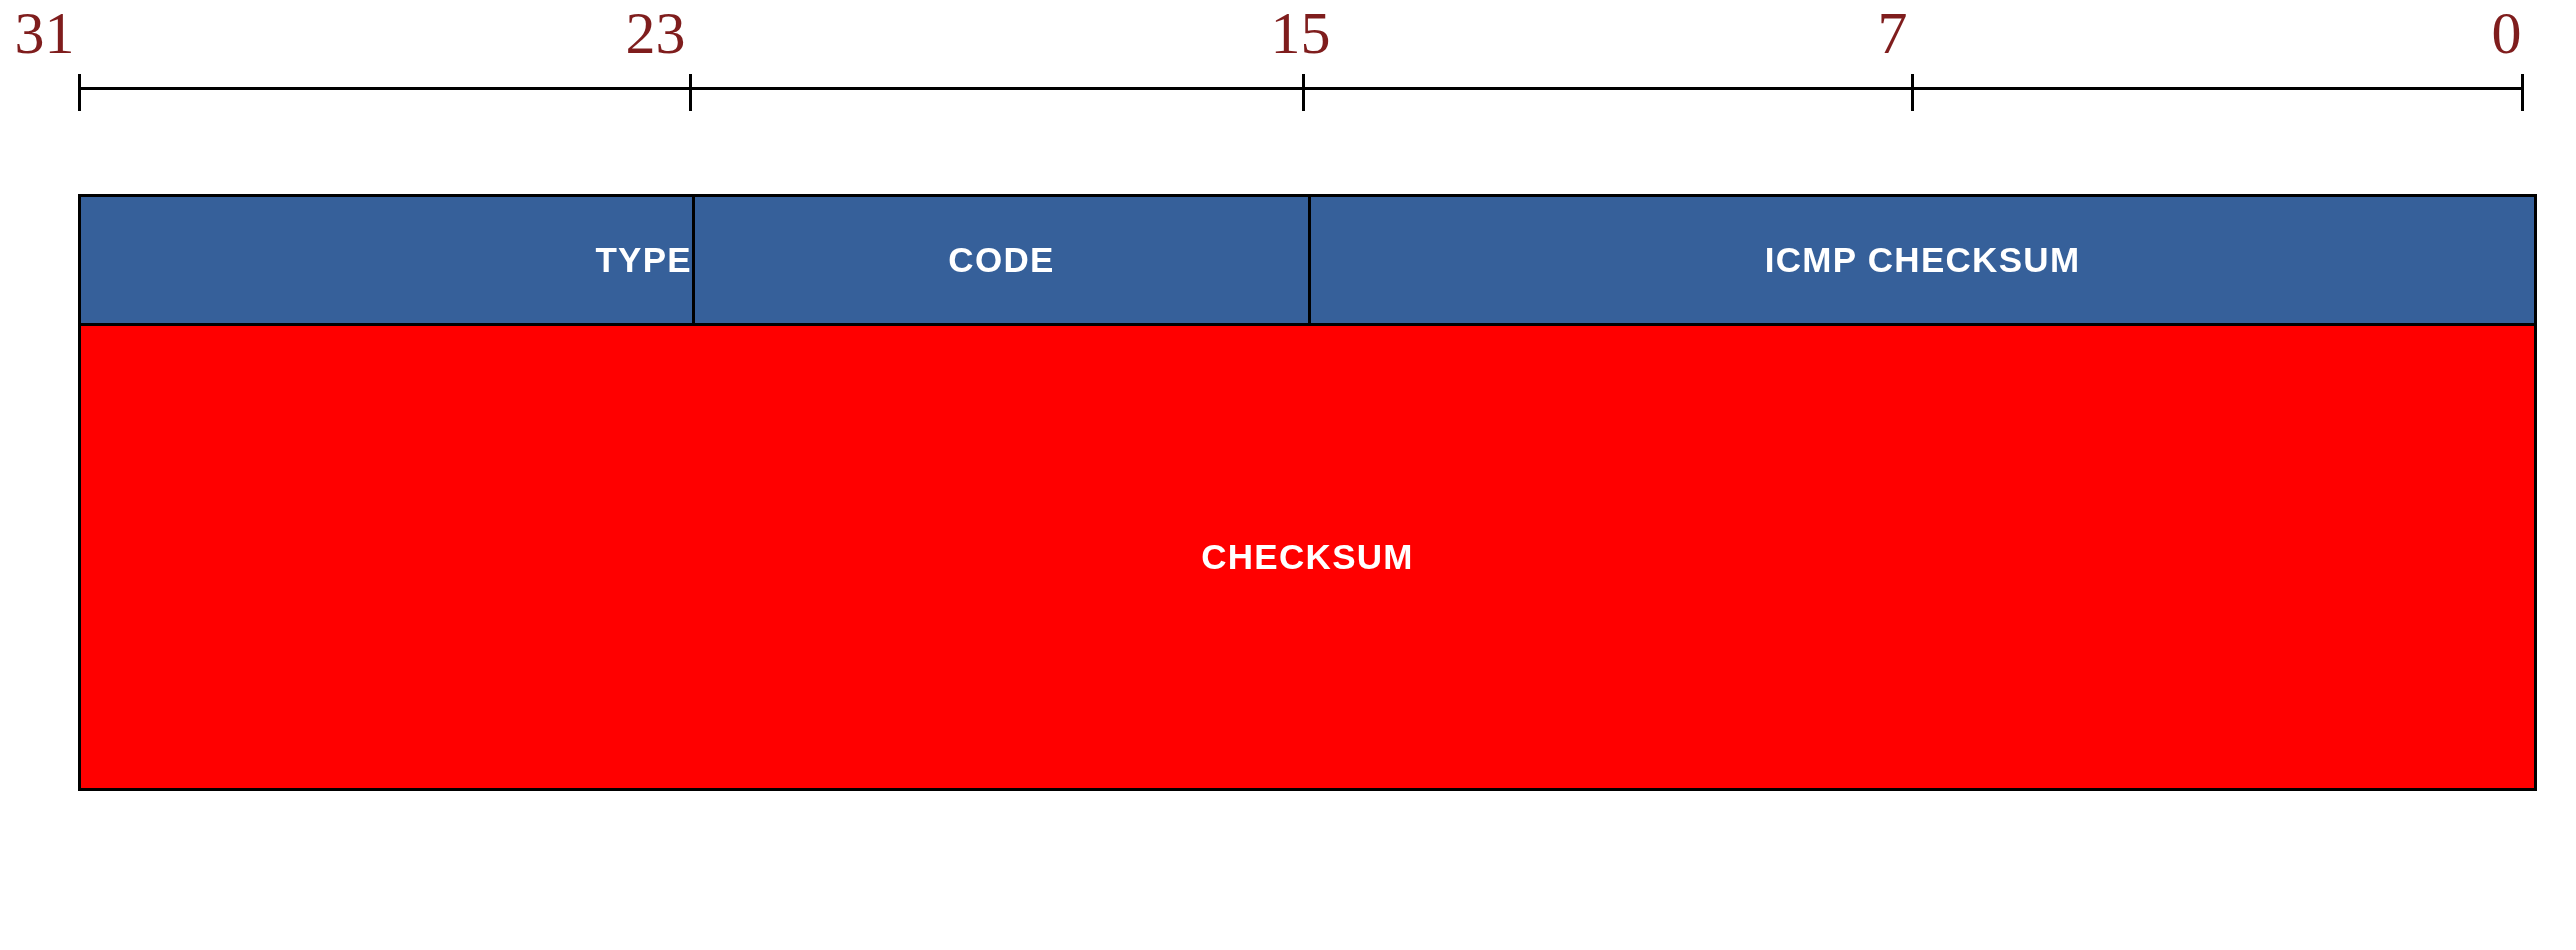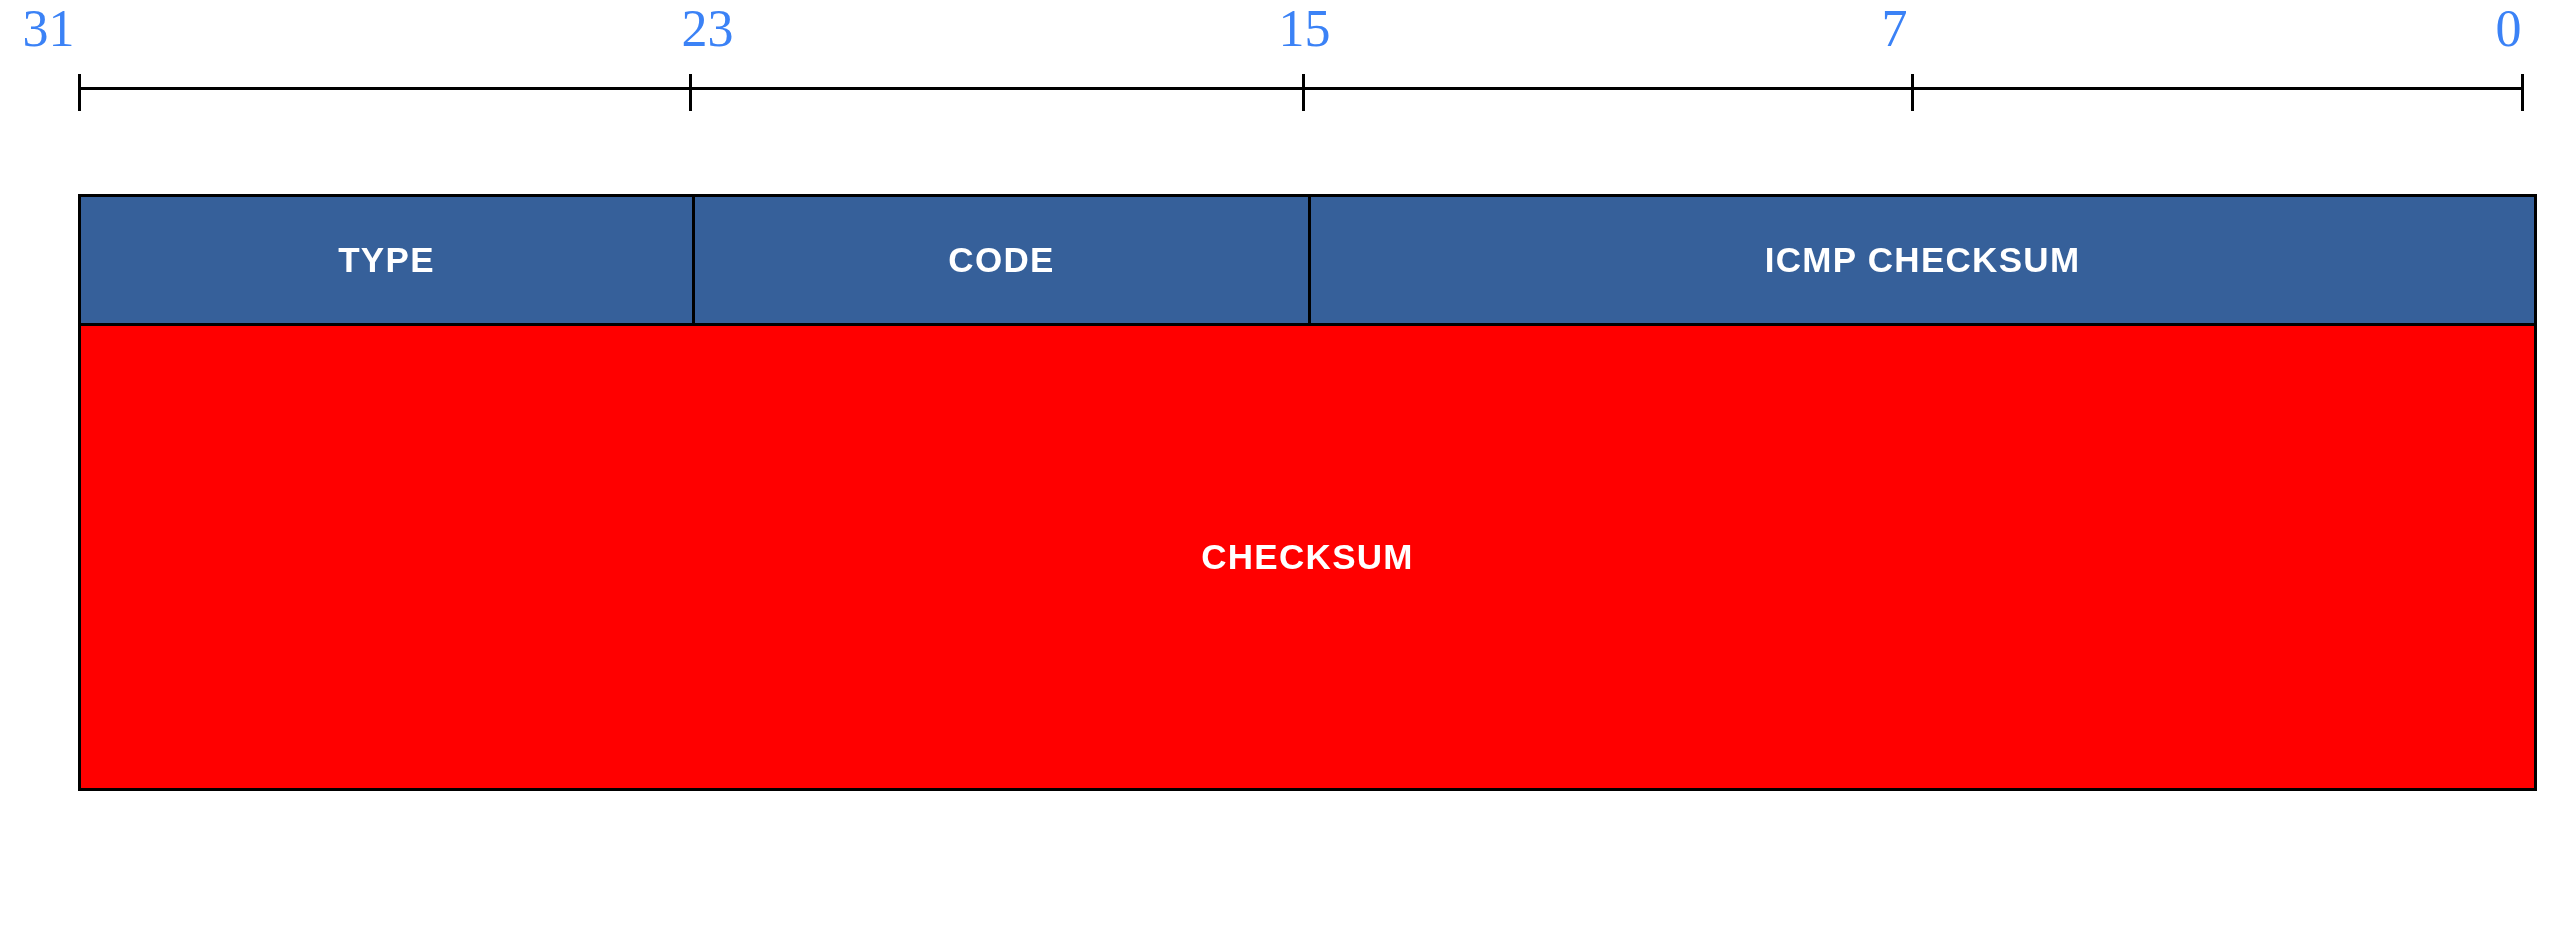--- a/index.html
+++ b/index.html
@@ -24,23 +24,23 @@
     position: absolute;
     left: 0;
     top: 0;
     width: 2576px;
     height: 118px;
   }
   .ruler-label {
     position: absolute;
     top: 3.4px;
     font-family: "Liberation Serif", serif;
-    font-size: 52px;
+    font-size: 60px;
     line-height: 1;
-    color: #3b82f6;
+    color: #7f1d1d;
     white-space: nowrap;
     transform: translateX(-100%);
     padding-right: 3.4px;
   }
   .ruler-line {
     position: absolute;
     left: 78px;
     top: 87px;
     width: 2446px;
     height: 3.4px;
@@ -85,39 +85,39 @@
   }
 </style>
 </head>
 <body>
 
 <div id="diagram">
 
   <div id="bit-ruler">
 
     <div class="ruler-label" style="left:78px;">31</div>
-    <div class="ruler-label" style="left:689px;margin-left:48px;">23</div>
+    <div class="ruler-label" style="left:689px;">23</div>
     <div class="ruler-label" style="left:1334px;">15</div>
     <div class="ruler-label" style="left:1911px;">7</div>
     <div class="ruler-label" style="left:2525px;">0</div>
 
     <div class="ruler-line"></div>
 
     <div class="ruler-tick" style="left:78px;"></div>
     <div class="ruler-tick" style="left:689px;"></div>
     <div class="ruler-tick" style="left:1302px;"></div>
     <div class="ruler-tick" style="left:1911px;"></div>
     <div class="ruler-tick" style="left:2521px;"></div>
 
   </div>
 
   <table id="packet-table">
     <tbody>
       <tr class="row-fields">
-        <td class="cell-header" style="width:611px;">TYPE</td>
+        <td class="cell-header" style="width:611px;text-align:right;">TYPE</td>
         <td class="cell-header" style="width:613px;">CODE</td>
         <td class="cell-header" style="width:1223px;">ICMP CHECKSUM</td>
       </tr>
       <tr class="row-payload">
         <td colspan="3">CHECKSUM</td>
       </tr>
     </tbody>
   </table>
 
 </div>

